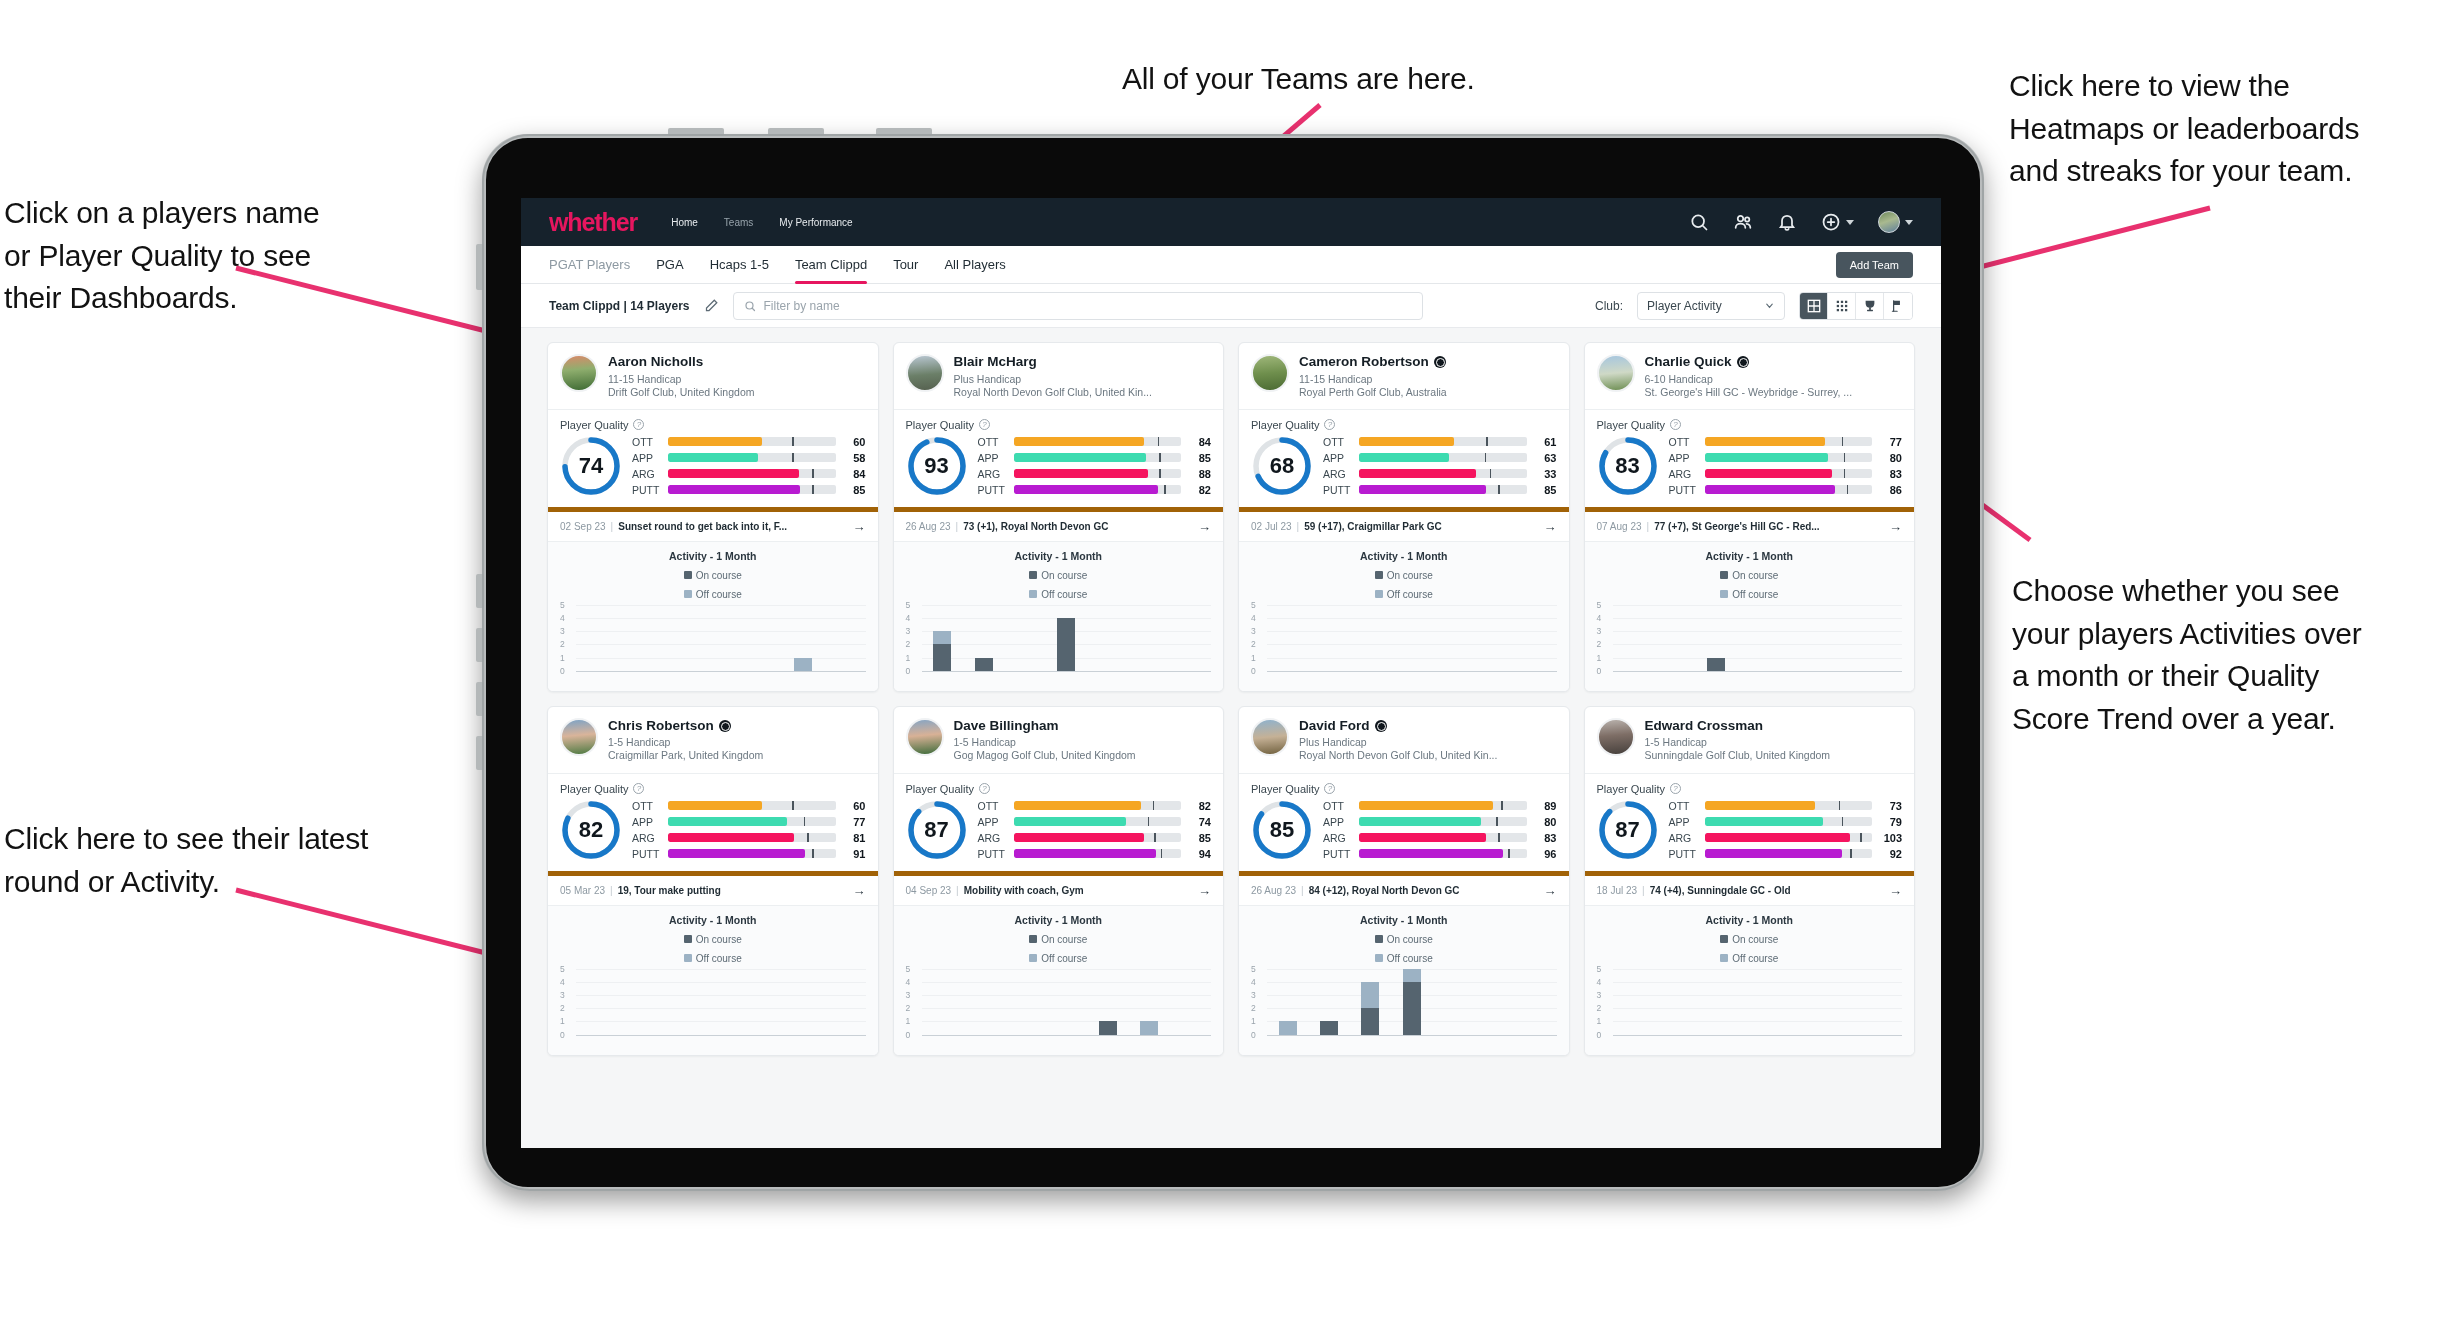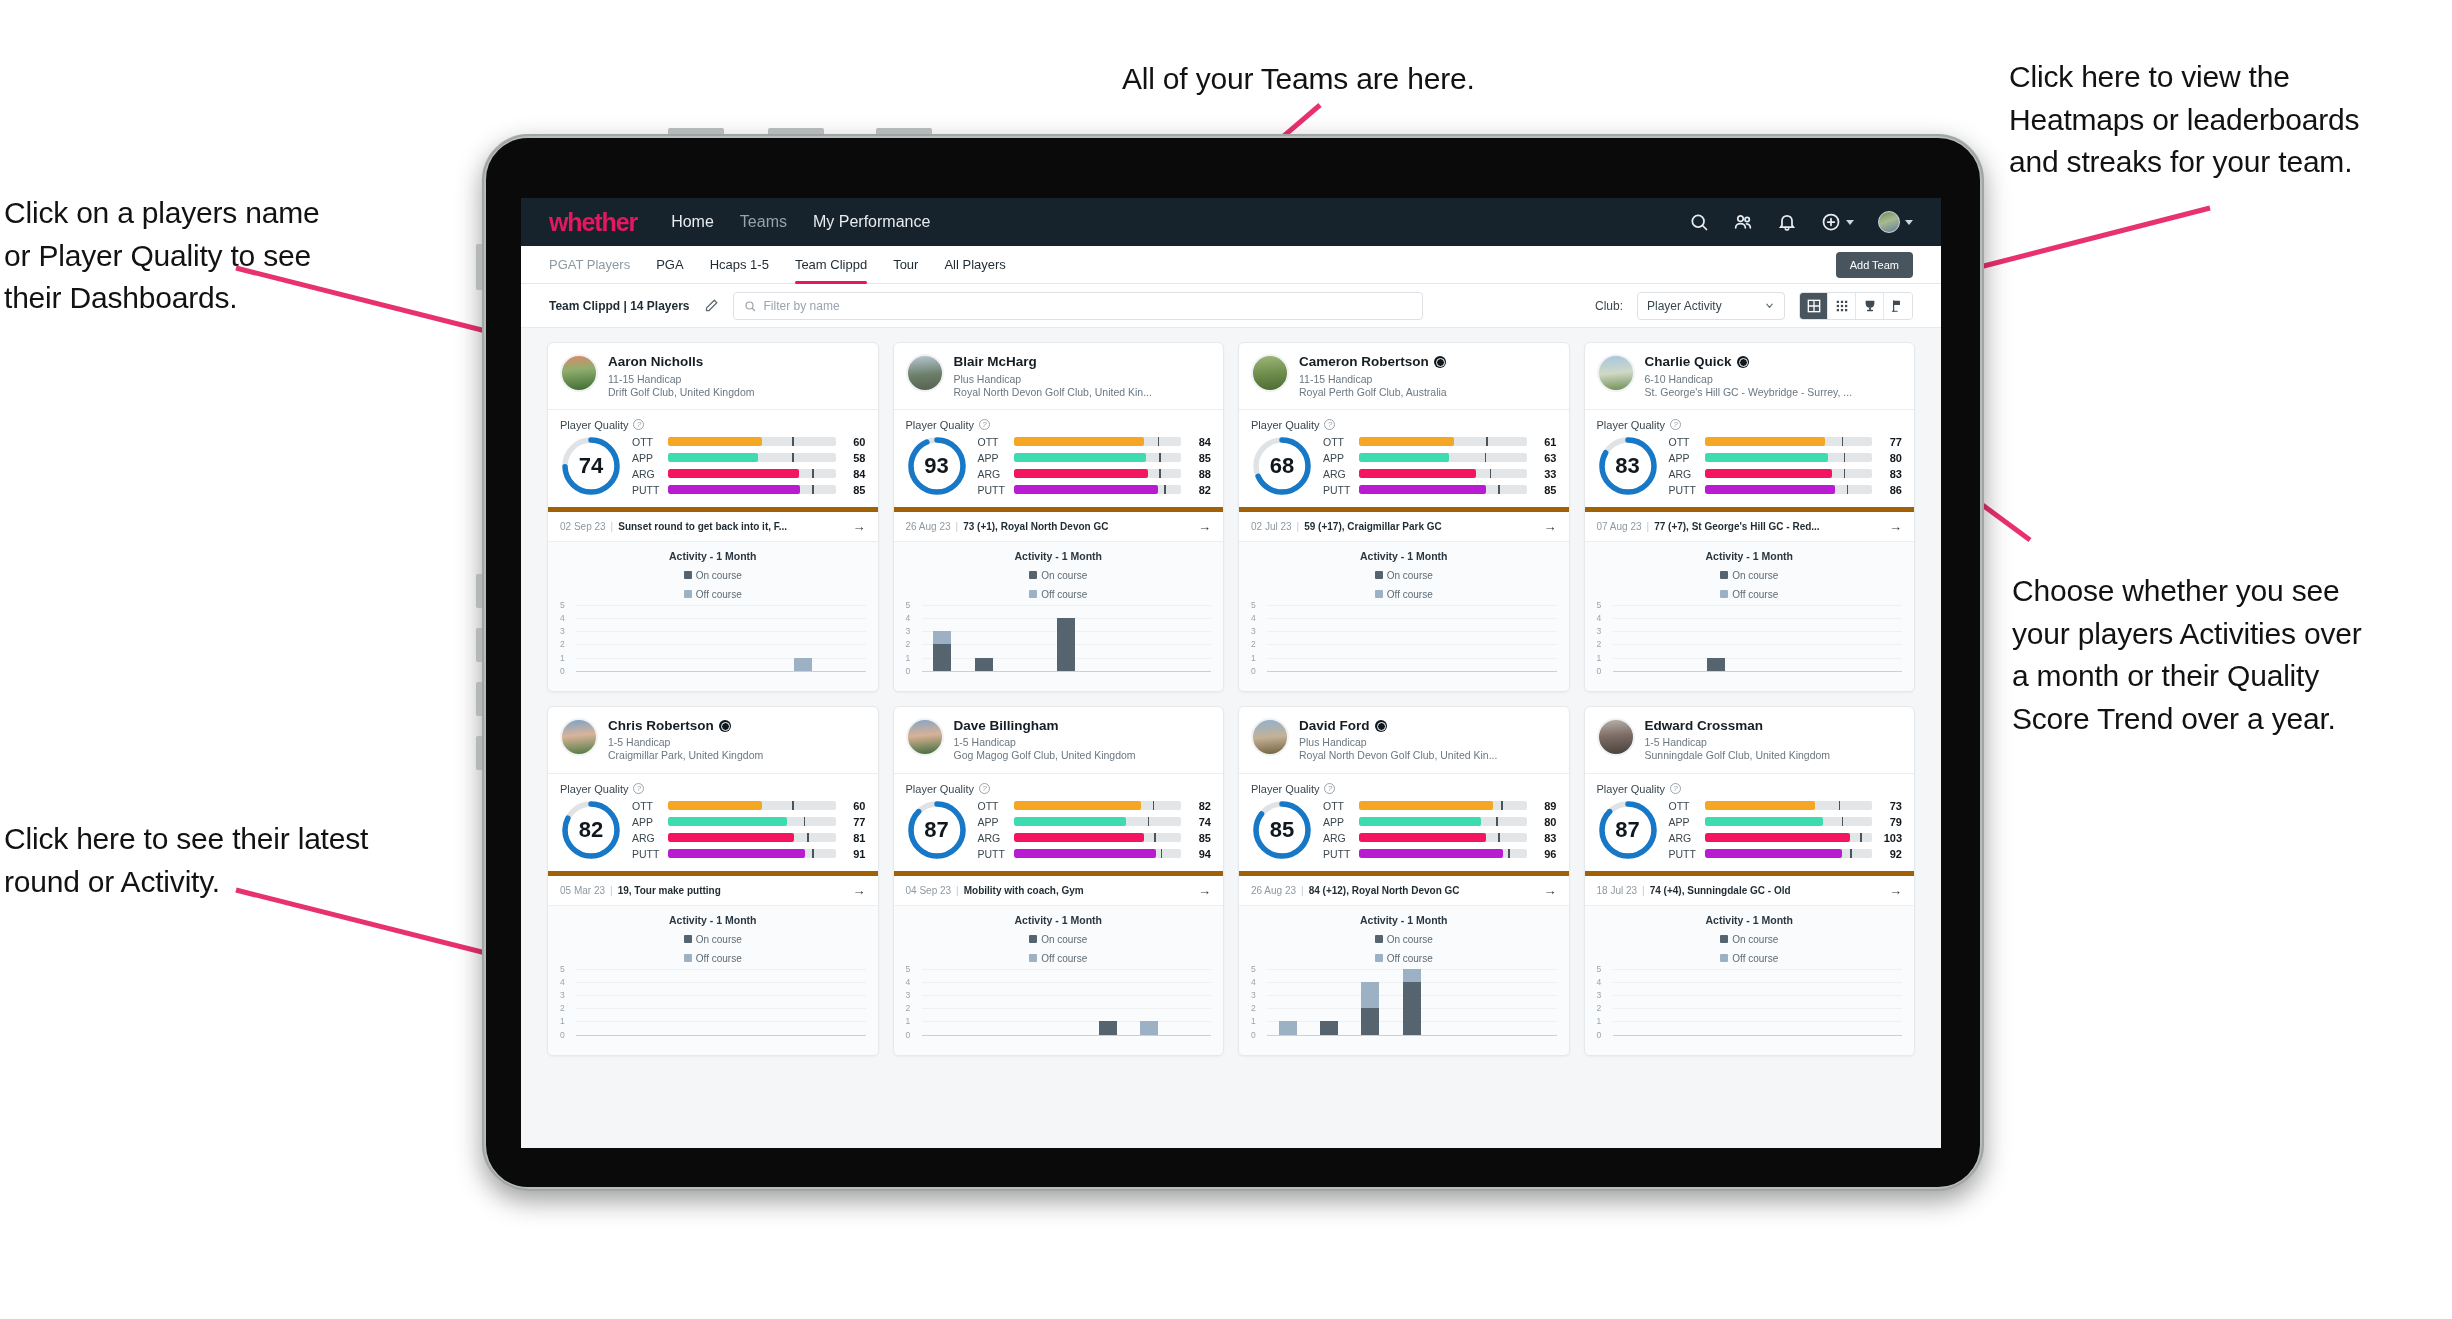--- a/index.html
+++ b/index.html
@@ -58,21 +58,21 @@
   
   .topnav {
     height: 48px; background: #16222c;
     display: flex; align-items: center;
     padding: 0 28px;
   }
   .brand {
     color: #e6165f; font-size: 25px; font-weight: 700;
     letter-spacing: -1.1px; margin-right: 34px; font-family:"Liberation Sans",sans-serif;
   }
-  .navlink { color:#e8ecef; font-size:16px; margin-right:26px; white-space:nowrap; }
+  .navlink { color:#e8ecef; font-size:10px; margin-right:26px; white-space:nowrap; }
   .navlink.dim { color:#97a3ab; }
   .topnav-right { margin-left:auto; display:flex; align-items:center; gap:24px; }
   .ticon { width:20px; height:20px; color:#e8ecef; display:block; }
   .avatar-sm {
     width:22px;height:22px;border-radius:50%;
     background:linear-gradient(160deg,#6f8a5c 0%,#a9b98f 45%,#5f7f9b 100%);
     border:1.5px solid #cfd6da; display:block;
   }
   .caret { width:0;height:0;border-left:4px solid transparent;border-right:4px solid transparent;border-top:5px solid #cfd6da; }
   .with-caret { display:flex; align-items:center; gap:5px; }
@@ -193,21 +193,21 @@
   .seg-off { background:#9cb2c4; width:100%; }
   .xlabs { position:absolute; left:16px; right:0; bottom:-13px; font-size:8.5px; color:#9aa4ac; }
 </style>
 </head>
 <body>
 
 <div id="stage">
 
   <div class="annot" style="left:1122px; top:58px; width:440px;">All of your Teams are here.</div>
 
-  <div class="annot" style="left:2009px; top:56px; width:430px; white-space:pre-line;">Click here to view the
+  <div class="annot" style="left:2009px; top:65px; width:430px; white-space:pre-line;">Click here to view the
 Heatmaps or leaderboards
 and streaks for your team.</div>
 
   <div class="annot" style="left:4px; top:192px; width:400px; white-space:pre-line;">Click on a players name
 or Player Quality to see
 their Dashboards.</div>
 
   <div class="annot" style="left:2012px; top:570px; width:430px; white-space:pre-line;">Choose whether you see
 your players Activities over
 a month or their Quality

